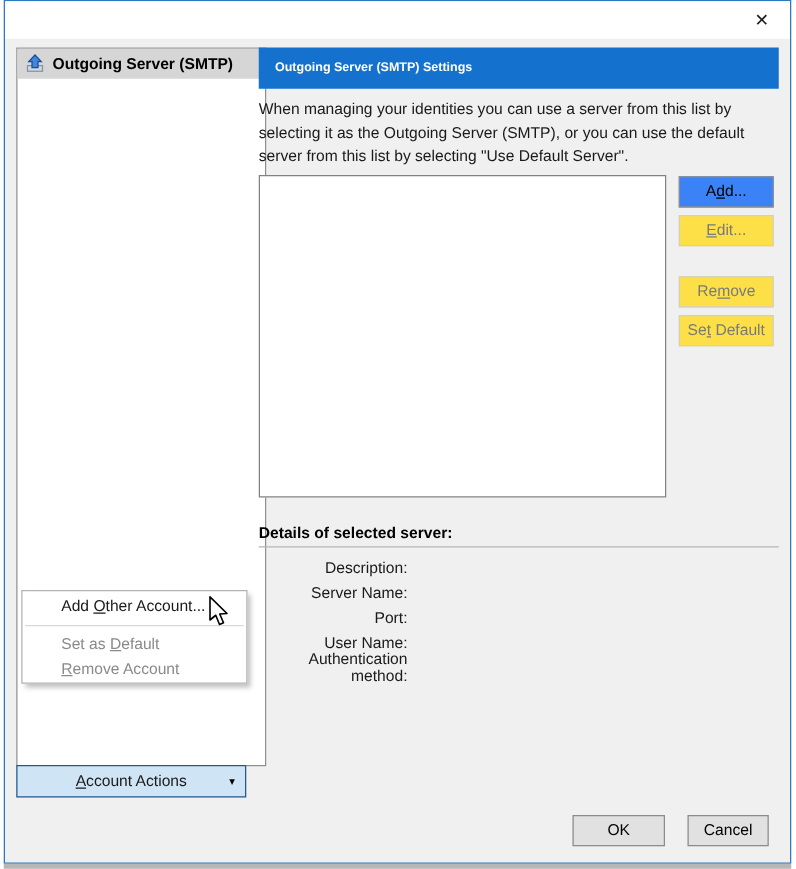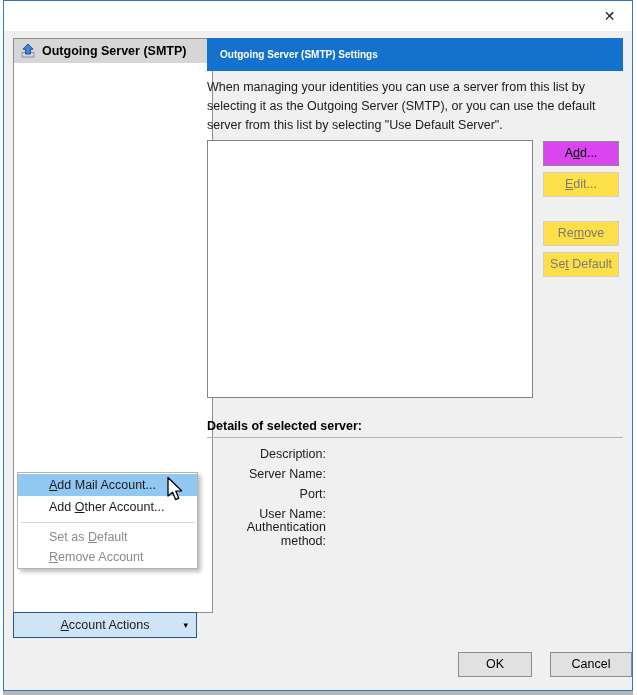--- a/index.html
+++ b/index.html
@@ -40,21 +40,21 @@
   
   .banner{position:absolute;left:203px;top:37px;width:416px;height:33px;
     background:var(--accent-banner);color:#ffffff;font-size:10px;font-weight:bold;
     line-height:33px;padding-left:13px;}
   .description{position:absolute;left:203px;top:77px;width:418px;
     font-size:12.5px;line-height:19px;color:#1a1a1a;}
   .server-listbox{position:absolute;left:203px;top:139px;width:326px;height:258px;
     background:#ffffff;border:1px solid #828282;}
 
   .btn{position:absolute;width:76px;height:25px;font-size:12.5px;text-align:center;
-    line-height:23px;color:#000;background:#d946ef;border:1px solid #8c8c8c;}
+    line-height:23px;color:#000;background:#3b82f6;border:1px solid #8c8c8c;}
   .btn.disabled{background:#fde047;border-color:#cfcfcf;color:#7a7a7a;}
   .btn-add{left:539px;top:140px;}
   .btn-edit{left:539px;top:171px;}
   .btn-remove{left:539px;top:220px;}
   .btn-setdefault{left:539px;top:251px;}
 
   .details-heading{position:absolute;left:203px;top:418px;font-size:12.5px;font-weight:bold;color:#000;}
   .details-sep{position:absolute;left:203px;top:436px;width:416px;height:0;border-top:1px solid #b5b5b5;}
   .details-rows{position:absolute;left:203px;top:443px;width:416px;}
   .details-row{display:flex;height:20px;font-size:12.5px;color:#1a1a1a;align-items:center;}
@@ -64,21 +64,21 @@
   
   .menu{position:absolute;left:13px;top:471px;width:181px;background:#ffffff;
     border:1px solid #b3b3b3;box-shadow:3px 3px 4px rgba(0,0,0,.25);padding:1px 0;}
   .menu-item{height:22px;line-height:22px;padding-left:31px;font-size:12.5px;color:#1a1a1a;white-space:nowrap;}
   .menu-item.highlighted{background:var(--menu-highlight);}
   .menu-item.disabled{color:var(--disabled-text);height:20px;line-height:20px;}
   .menu-sep{border-top:1px solid #d9d9d9;margin:4px 2px;}
 
   
   .btn-ok{left:454px;top:651px;width:74px;background:#e1e1e1;}
-  .btn-cancel{left:546px;top:651px;width:82px;background:#e1e1e1;}
+  .btn-cancel{left:546px;top:651px;width:65px;background:#e1e1e1;}
 
   .cursor{position:absolute;left:162px;top:475px;pointer-events:none;}
 </style>
 </head>
 <body>
 
 <div class="window">
 
   <div class="titlebar">
     <span class="titlebar-text">Account Settings</span>
@@ -125,21 +125,20 @@
       <span class="lbl">User Name:</span>
       <span class="val"></span>
     </div>
     <div class="details-row">
       <span class="lbl">Authentication method:</span>
       <span class="val"></span>
     </div>
   </div>
 
   <div class="menu">
-    <div class="menu-item highlighted"><u>A</u>dd Mail Account...</div>
     <div class="menu-item">Add <u>O</u>ther Account...</div>
     <div class="menu-sep"></div>
     <div class="menu-item disabled">Set as <u>D</u>efault</div>
     <div class="menu-item disabled"><u>R</u>emove Account</div>
   </div>
 
   <div class="account-actions">
     <span><u>A</u>ccount Actions</span>
     <span class="caret">▾</span>
   </div>

